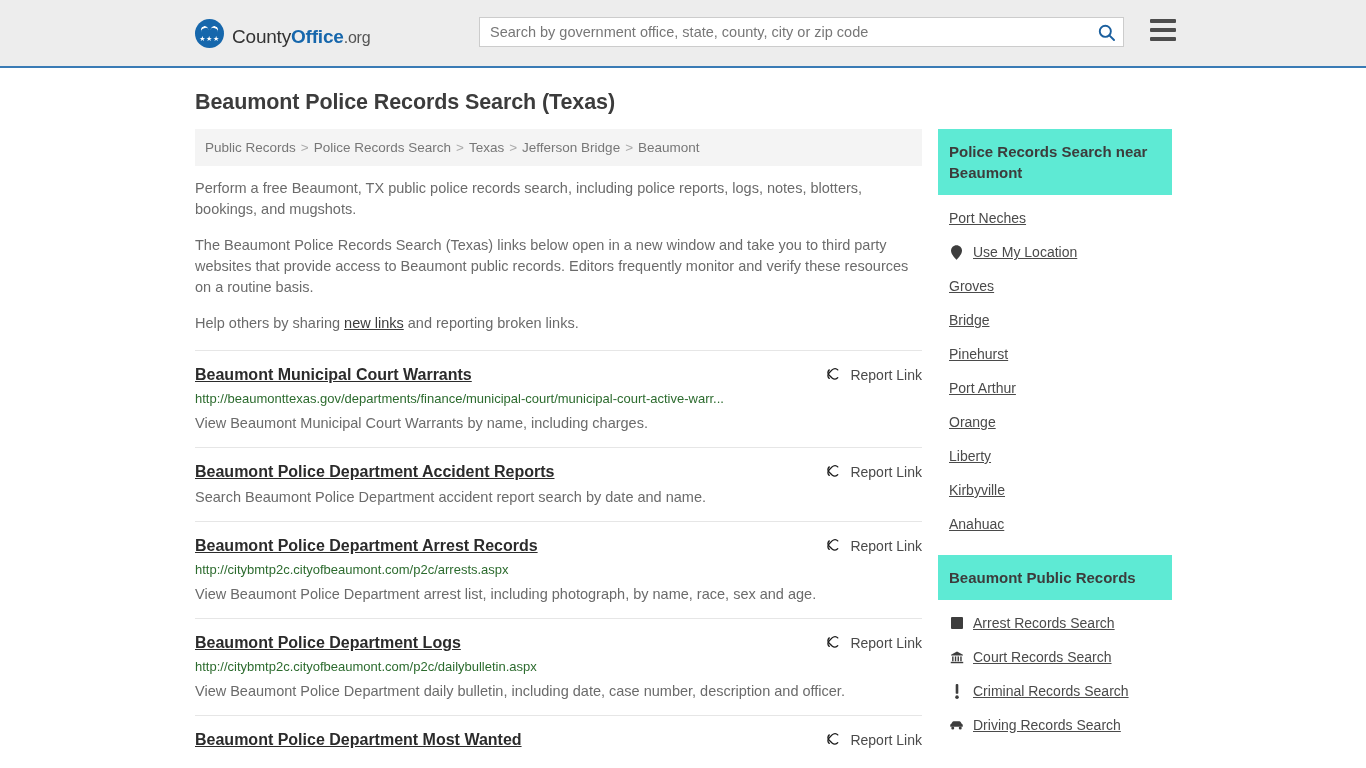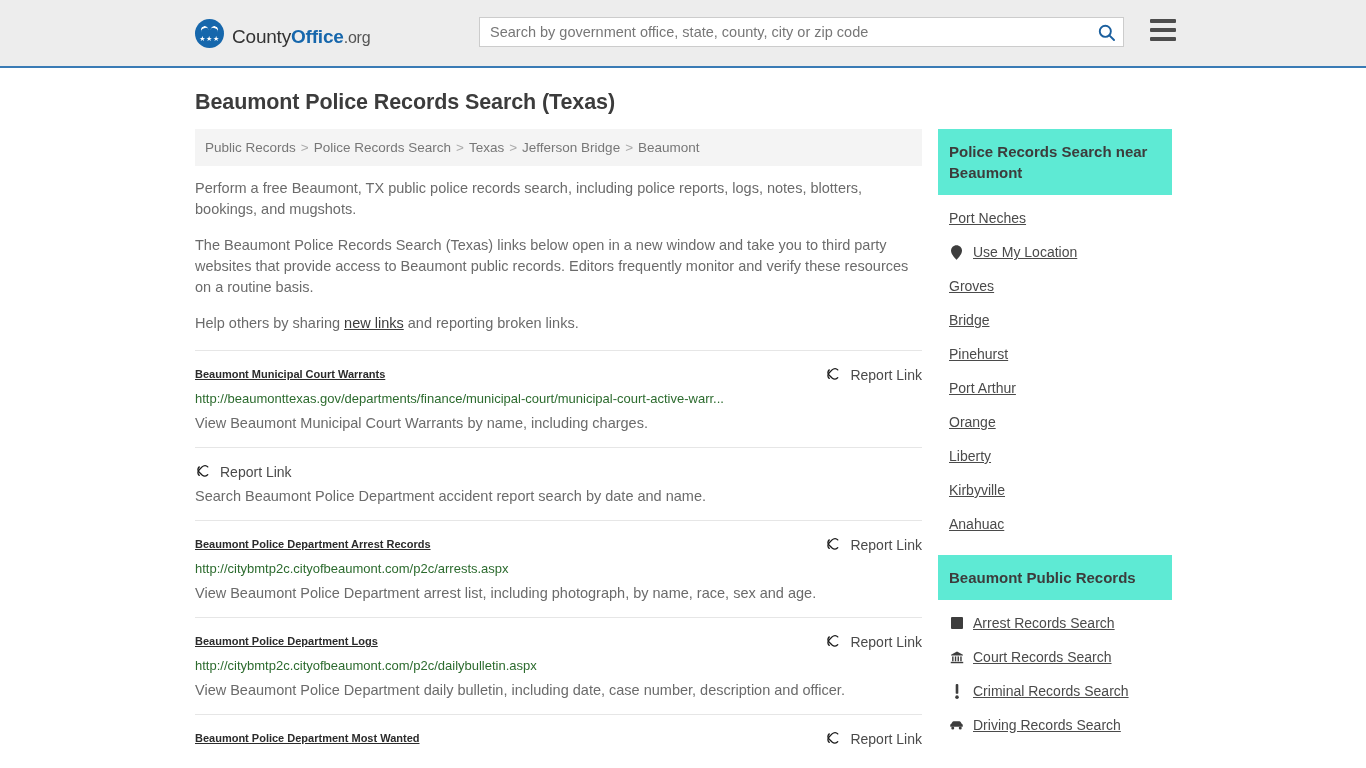--- a/index.html
+++ b/index.html
@@ -183,21 +183,21 @@
     position: relative;
   }
   .result:first-child { border-top: 1px solid #e6e6e6; }
   .result-head {
     display: flex;
     align-items: flex-start;
     justify-content: space-between;
     gap: 16px;
   }
   .result-title {
-    font-size: 11px;
+    font-size: 16px;
     font-weight: bold;
     color: #2b2b2b;
     text-decoration: underline;
     line-height: 19px;
   }
   .report-link {
     display: flex;
     align-items: center;
     gap: 8px;
     color: #4a4a4a;
@@ -320,20 +320,21 @@
               </svg>
               <span>Report Link</span>
             </span>
           </div>
           <div class="result-url">http://beaumonttexas.gov/departments/finance/municipal-court/municipal-court-active-warr...</div>
           <div class="result-desc">View Beaumont Municipal Court Warrants by name, including charges.</div>
         </div>
 
         <div class="result">
           <div class="result-head">
+            <a class="result-title" href="#">Beaumont Police Department Accident Reports</a>
             <span class="report-link">
               <svg width="17" height="17" viewBox="0 0 24 24" fill="none" stroke="#1a1a1a" stroke-width="1.9" stroke-linecap="round">
                 <path d="M6 5.5 C3.5 7.5 3.5 11 6 13 L10 17 C12.5 19 16 19 18 16.5"></path>
                 <path d="M18 5.5 C16 3 12.5 3 10 5.5 L6 9.5 C3.5 12 3.5 15.5 6 17.5"></path>
               </svg>
               <span>Report Link</span>
             </span>
           </div>
           <div class="result-desc">Search Beaumont Police Department accident report search by date and name.</div>
         </div>

